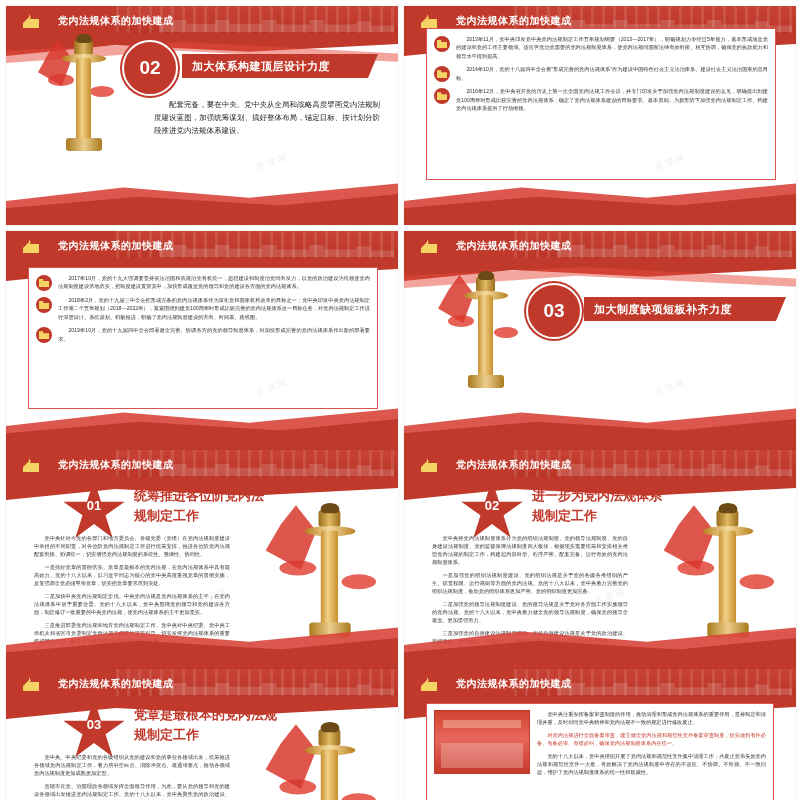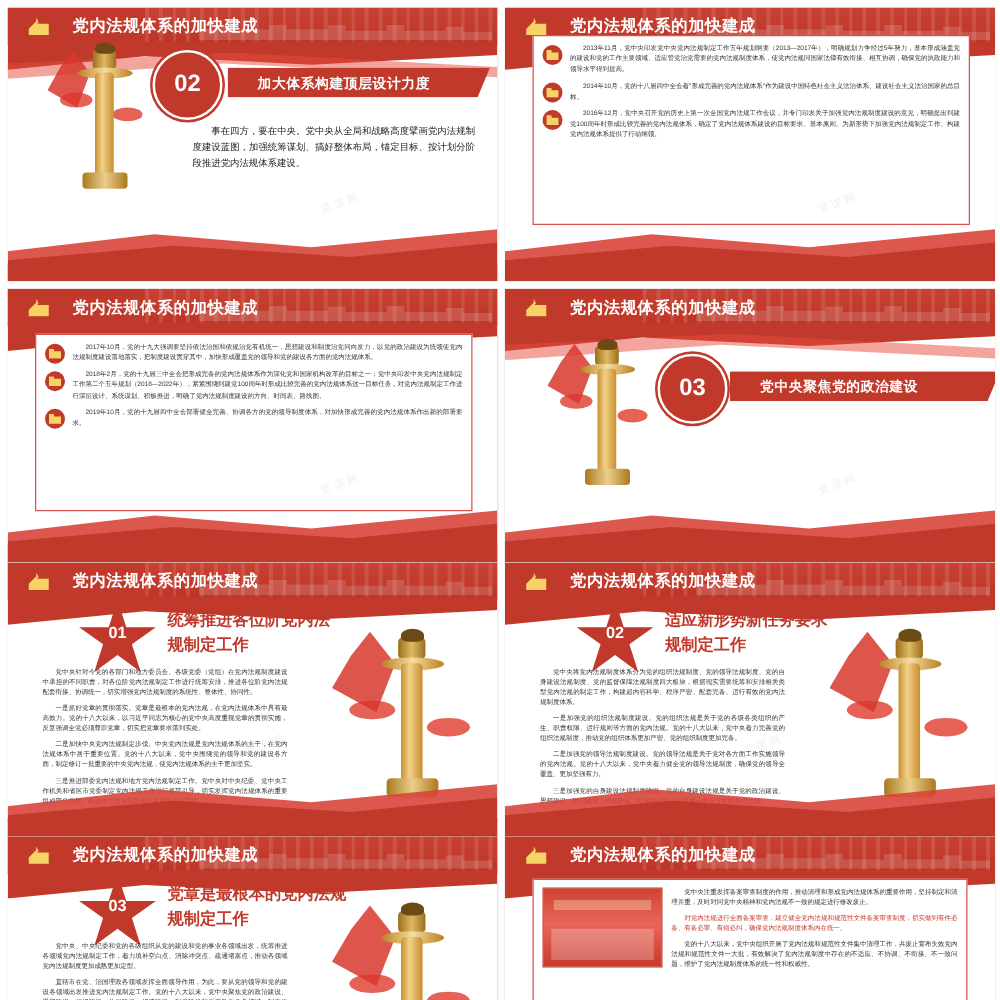--- a/index.html
+++ b/index.html
@@ -13,35 +13,35 @@
   .hdr{position:absolute;left:0;top:0;width:100%;height:30px;background:#c0392b;overflow:hidden;}
   .hdr .wall{position:absolute;right:0;top:0;width:72%;height:30px;opacity:.33;
     background:
       repeating-linear-gradient(90deg,rgba(255,255,255,.35) 0 3px,rgba(255,255,255,0) 3px 11px),
       linear-gradient(180deg,#d8554a,#b02b1e);}
   .hdr .wallsil{position:absolute;right:4px;top:4px;width:60%;height:22px;opacity:.38;
     background:
       linear-gradient(180deg,rgba(255,255,255,0) 45%,rgba(255,255,255,.4) 46%,rgba(255,255,255,.4) 100%);
     clip-path:polygon(0% 100%,0% 60%,6% 60%,6% 40%,12% 40%,12% 62%,24% 62%,24% 34%,30% 34%,30% 62%,44% 62%,44% 46%,50% 46%,50% 66%,64% 66%,64% 38%,70% 38%,70% 66%,84% 66%,84% 52%,90% 52%,90% 70%,100% 70%,100% 100%);}
   .hdr-title{position:absolute;left:52px;top:0;height:30px;line-height:30px;color:#fff;
-    font-size:13px;font-weight:bold;letter-spacing:.5px;white-space:nowrap;}
+    font-size:10px;font-weight:bold;letter-spacing:.5px;white-space:nowrap;}
   .emblem{position:absolute;left:14px;top:5px;width:22px;height:20px;}
 
   
   .ribbon{position:absolute;left:0;top:27px;width:100%;height:26px;background:#c0392b;
     clip-path:polygon(0 0,100% 0,100% 42%,62% 72%,28% 46%,0 88%);}
   .ribbon2{position:absolute;left:0;top:36px;width:100%;height:34px;background:#e74c3c;opacity:.5;
     clip-path:polygon(0 26%,46% 0,100% 34%,100% 58%,44% 26%,0 62%);}
 
   
   .badge-circle{position:absolute;width:52px;height:52px;border-radius:50%;background:#c0392b;
     color:#fff;font-size:19px;font-weight:bold;display:flex;align-items:center;justify-content:center;
     border:2px solid #fff;box-shadow:0 0 0 2px #c0392b;}
   .badge-bar{position:absolute;height:24px;background:#c0392b;color:#fff;font-size:11px;font-weight:bold;
-    display:flex;align-items:center;padding-left:24px;padding-right:16px;
+    display:flex;align-items:center;padding-left:10px;padding-right:16px;
     clip-path:polygon(0 0,100% 0,calc(100% - 10px) 100%,0 100%);letter-spacing:.5px;}
 
   
   .star-badge{position:absolute;width:64px;height:62px;background:#c0392b;
     clip-path:polygon(50% 0%,61% 35%,98% 35%,68% 57%,79% 93%,50% 71%,21% 93%,32% 57%,2% 35%,39% 35%);
     display:flex;align-items:flex-start;justify-content:center;color:#fff;font-size:13px;font-weight:bold;
     padding-top:18px;box-sizing:border-box;}
   .two-line-title{position:absolute;color:#c0392b;font-size:13px;font-weight:bold;line-height:19px;}
 
   
@@ -114,21 +114,21 @@
         <div class="beast"></div>
         <div class="disc"></div>
         <div class="shaft"></div>
         <div class="base"></div>
     </div>
 
     <div class="badge-circle" style="left:116px;top:34px;">02</div>
     <div class="badge-bar" style="left:176px;top:48px;width:170px;">加大体系构建顶层设计力度</div>
 
     <div style="position:absolute;left:148px;top:92px;width:226px;">
-      <p class="bigpara indent">事在四方，要在中央。党中央从全局和战略高度擘画党内法规制度建设蓝图，加强统筹谋划、搞好整体布局，锚定目标、按计划分阶段推进党内法规体系建设。</p>
+      <p class="bigpara indent">配套完备，要在中央。党中央从全局和战略高度擘画党内法规制度建设蓝图，加强统筹谋划、搞好整体布局，锚定目标、按计划分阶段推进党内法规体系建设。</p>
     </div>
     <div class="wm" style="left:250px;top:150px;">党课网</div>
     <div class="redwave"></div>
     <div class="redwave2"></div>
     <div class="footer-strip"></div>
   </div>
 
   <div class="slide s-r0 s-c1">
     <div class="hdr">
       <div class="wall"></div>
@@ -217,21 +217,21 @@
       <div class="cloud" style="left:38px;top:56px;width:24px;height:11px;"></div>
       <div class="flame" style="left:-18px;top:4px;width:36px;height:48px;clip-path:polygon(60% 0,100% 40%,70% 100%,0 70%,30% 30%);"></div>
       <div class="top"></div>
         <div class="beast"></div>
         <div class="disc"></div>
         <div class="shaft"></div>
         <div class="base"></div>
     </div>
 
     <div class="badge-circle" style="left:122px;top:52px;">03</div>
-    <div class="badge-bar" style="left:180px;top:66px;width:176px;">党中央聚焦党的政治建设</div>
+    <div class="badge-bar" style="left:180px;top:66px;width:176px;">加大制度缺项短板补齐力度</div>
 
     <div class="wm" style="left:250px;top:150px;">党课网</div>
     <div class="redwave"></div>
     <div class="redwave2"></div>
     <div class="footer-strip"></div>
   </div>
 
   <div class="slide s-r2 s-c0">
     <div class="hdr">
       <div class="wall"></div>
@@ -281,21 +281,21 @@
     <div class="emblem">
       <svg width="22" height="20" viewBox="0 0 22 20">
           <path d="M3 12 L10 5 L10 8 L19 8 L19 17 L3 17 Z" fill="#f6d365"></path>
           <path d="M9 3 L11 7 L9 7 Z" fill="#f6d365"></path>
         </svg>
     </div>
     <div class="hdr-title">党内法规体系的加快建成</div>
     <div class="ribbon"></div>
 
     <div class="star-badge" style="left:56px;top:30px;">02</div>
-    <div class="two-line-title" style="left:128px;top:36px;">适应新形势新任务要求</div>
+    <div class="two-line-title" style="left:128px;top:36px;">进一步为党内法规体系</div>
     <div class="two-line-title" style="left:128px;top:56px;">规制定工作</div>
 
     <div style="position:absolute;left:28px;top:84px;width:196px;">
       <p class="para indent">党中央将党内法规制度体系分为党的组织法规制度、党的领导法规制度、党的自身建设法规制度、党的监督保障法规制度四大板块，根据现实需要统筹和安排相关类型党内法规的制定工作，构建起内容科学、程序严密、配套完备、运行有效的党内法规制度体系。</p>
       <p class="para indent">一是加强党的组织法规制度建设。党的组织法规是关于党的各级各类组织的产生、职责权限、运行规则等方面的党内法规。党的十八大以来，党中央着力完善党的组织法规制度，推动党的组织体系更加严密、党的组织制度更加完备。</p>
       <p class="para indent">二是加强党的领导法规制度建设。党的领导法规是关于党对各方面工作实施领导的党内法规。党的十八大以来，党中央着力健全党的领导法规制度，确保党的领导全覆盖、更加坚强有力。</p>
       <p class="para indent">三是加强党的自身建设法规制度建设。党的自身建设法规是关于党的政治建设、思想建设、组织建设、作风建设、纪律建设以及反腐败斗争等方面的党内法规。</p>
       <p class="para indent">四是加强党的监督保障法规制度建设。党的监督保障法规是关于对党组织和党员进行监督、激励、保障等方面的党内法规，进一步为党内法规体系"强筋健骨"。</p>
     </div>
 

